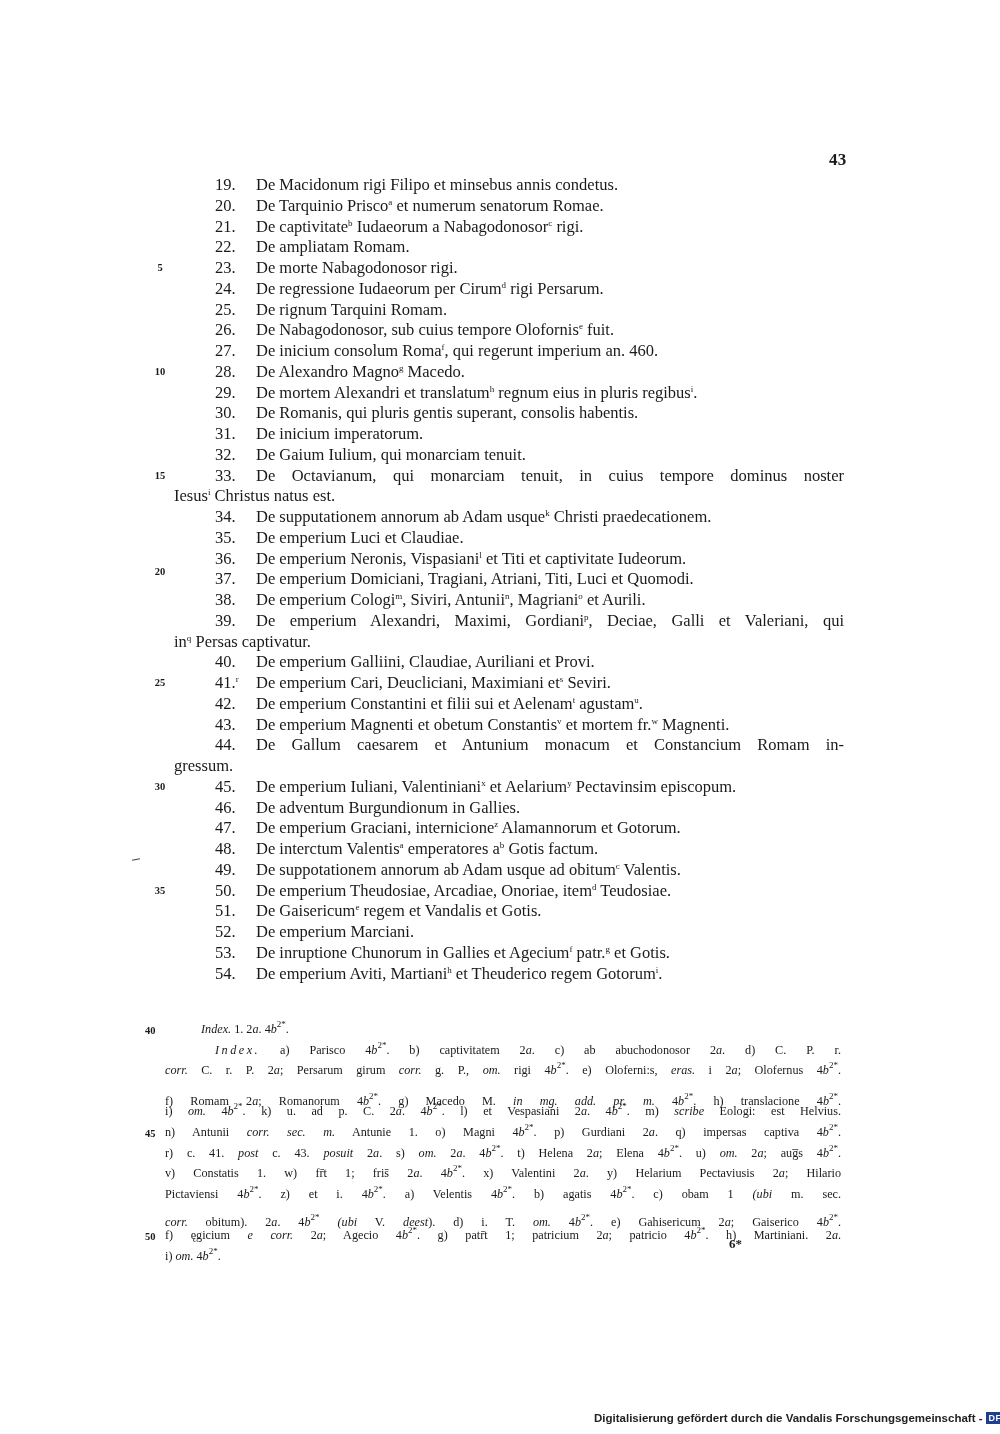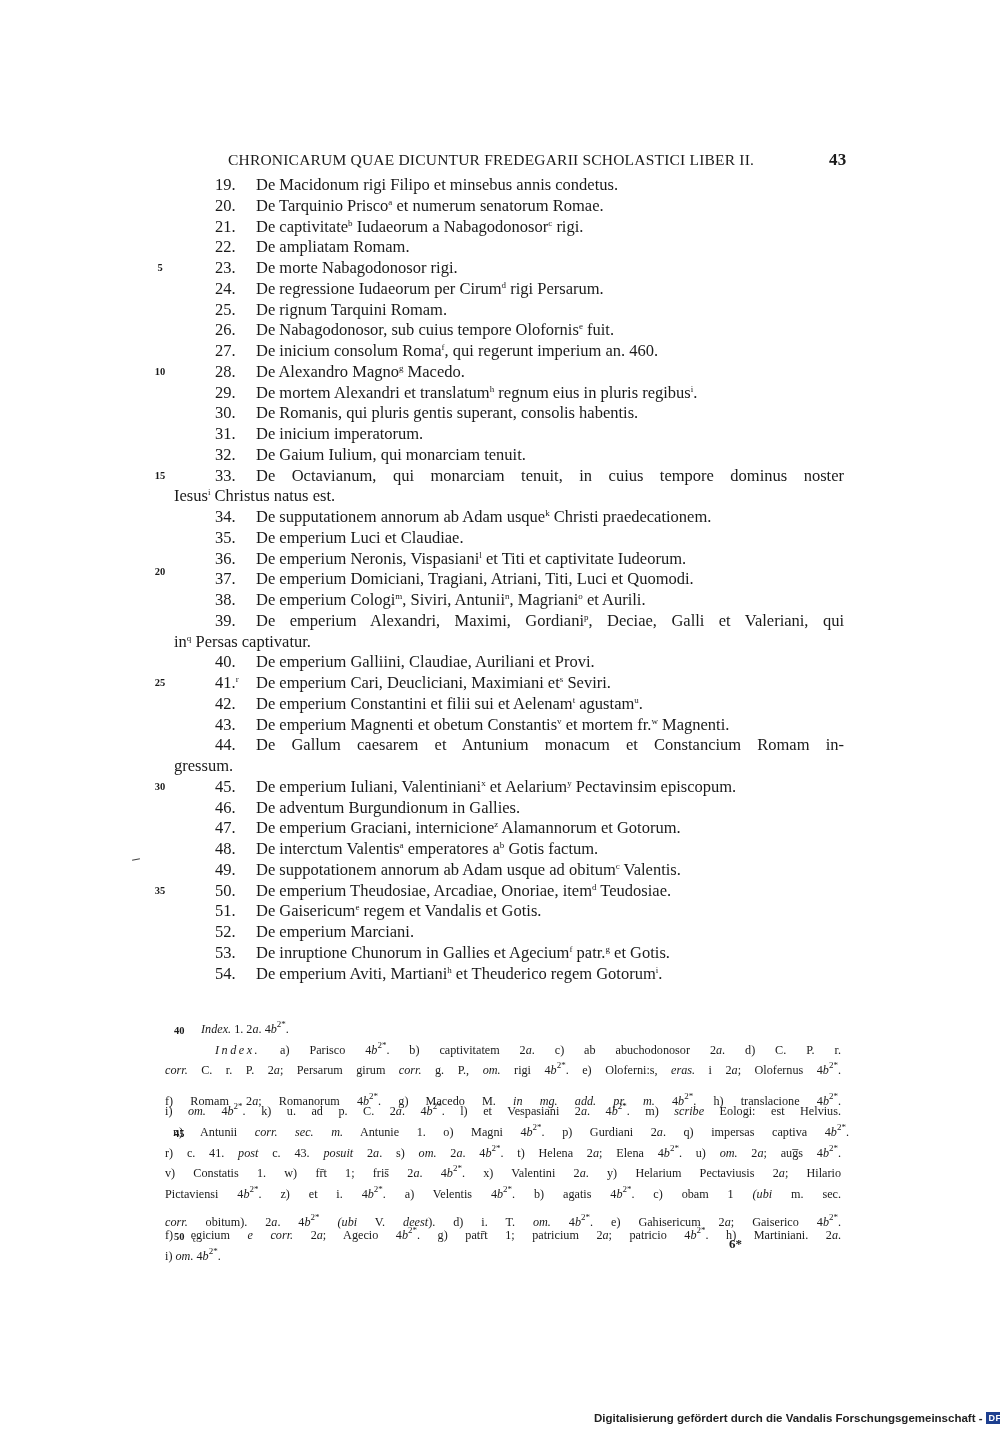--- a/index.html
+++ b/index.html
@@ -19,39 +19,38 @@
   }
   .line .num { position: absolute; left: 215px; width: 40px; }
   .line .txt { position: absolute; left: 256px; }
   .line.cont .txt { left: 174px; }
   .line.full .txt { width: 588px; text-align: justify; text-align-last: justify; }
   .margin { position: absolute; left: 145px; font-size: 10.5px; font-weight: bold; width: 30px; text-align: center; }
   sup { font-size: 9px; vertical-align: 6px; line-height: 0; }
   .fn { position: absolute; left: 165px; width: 676px; font-size: 12.2px; line-height: 20.5px; white-space: nowrap; }
   .fn .row { position: absolute; left: 0; height: 20px; }
   .fn .row.j { width: 676px; text-align: justify; text-align-last: justify; }
-  .fn-margin { position: absolute; left: 145px; font-size: 10.5px; font-weight: bold; margin-left: 29px; }
+  .fn-margin { position: absolute; left: 145px; font-size: 10.5px; font-weight: bold; }
   i { font-style: italic; }
   .spaced { letter-spacing: 2.5px; font-style: italic; }
   .sig { position: absolute; top: 1236px; left: 729px; font-size: 13px; font-weight: bold; }
   .stray { position: absolute; left: 132px; top: 859px; width: 8px; height: 1px; background: #444; transform: rotate(-12deg); }
   .footer {
     position: absolute; top: 1412px; left: 594px; font-family: "Liberation Sans", "DejaVu Sans", sans-serif;
     font-size: 11.5px; font-weight: bold; color: #222; white-space: nowrap;
   }
   .dfg {
     display: inline-block; background: #1d3f8f; color: #fff; font-size: 9px; padding: 1px 3px; margin-left: 3px;
     font-weight: bold; vertical-align: 1px; letter-spacing: 0.5px;
   }
 </style>
 </head>
 <body>
 
 <div class="header">
-  <span>CHRONICARUM QUAE DICUNTUR FREDEGARII SCHOLASTICI LIBER II.</span>
   <span class="pnum">43</span>
 </div>
 
 <div class="body" id="chapter-list">
     <div class="line" style="top: 0px;">
       <span class="num">19.</span>
       <span class="txt">De Macidonum rigi Filipo et minsebus annis condetus.</span>
     </div>
     <div class="line" style="top: 20.75px;">
       <span class="num">20.</span>
@@ -218,21 +217,21 @@
   </div>
 <div class="stray"></div>
 
 <div id="apparatus">
     <div class="fn" style="top: 1019px;">
       <div class="row" style="top: 0px; left: 36px;"><i>Index.</i>  1. 2<i>a</i>. 4<i>b</i><sup>2*</sup>.</div>
       <div class="row j" style="top: 20.6px; left: 50px; width: 626px;"><span class="spaced">Index.</span>  a) Parisco 4<i>b</i><sup>2*</sup>.    b) captivitatem 2<i>a</i>.    c) ab abuchodonosor 2<i>a</i>.    d) C. P. r.</div>
       <div class="row j" style="top: 41.2px;"><i>corr.</i> C. r. P. 2<i>a</i>; Persarum girum <i>corr.</i> g. P., <i>om.</i> rigi 4<i>b</i><sup>2*</sup>.    e) Oloferni:s, <i>eras.</i> i 2<i>a</i>; Olofernus 4<i>b</i><sup>2*</sup>.</div>
       <div class="row j" style="top: 61.8px; margin-top: 10px;">f) Romam 2<i>a</i>; Romanorum 4<i>b</i><sup>2*</sup>.    g) Macedo M. <i>in mg. add. pr. m.</i> 4<i>b</i><sup>2*</sup>.    h) translacione 4<i>b</i><sup>2*</sup>.</div>
       <div class="row j" style="top: 82.4px;">i) <i>om.</i> 4<i>b</i><sup>2*</sup>.    k) u. ad p. C. 2<i>a</i>. 4<i>b</i><sup>2*</sup>.    l) et Vespasiani 2<i>a</i>. 4<i>b</i><sup>2*</sup>.    m) <i>scribe</i> Eologi: est Helvius.</div>
-      <div class="row j" style="top: 103px; margin-left: 8px;">n) Antunii <i>corr.</i> <i>sec. m.</i> Antunie 1.    o) Magni 4<i>b</i><sup>2*</sup>.    p) Gurdiani 2<i>a</i>.    q) impersas captiva 4<i>b</i><sup>2*</sup>.</div>
+      <div class="row j" style="top: 103px;">n) Antunii <i>corr.</i> <i>sec. m.</i> Antunie 1.    o) Magni 4<i>b</i><sup>2*</sup>.    p) Gurdiani 2<i>a</i>.    q) impersas captiva 4<i>b</i><sup>2*</sup>.</div>
       <div class="row j" style="top: 123.6px;">r) c. 41. <i>post</i> c. 43. <i>posuit</i> 2<i>a</i>.    s) <i>om.</i> 2<i>a</i>. 4<i>b</i><sup>2*</sup>.    t) Helena 2<i>a</i>; Elena 4<i>b</i><sup>2*</sup>.    u) <i>om.</i> 2<i>a</i>; aug̅s 4<i>b</i><sup>2*</sup>.</div>
       <div class="row j" style="top: 144.2px;">v) Constatis 1.    w) fr̄t 1; fris̄ 2<i>a</i>. 4<i>b</i><sup>2*</sup>.    x) Valentini 2<i>a</i>.    y) Helarium Pectaviusis 2<i>a</i>; Hilario</div>
       <div class="row j" style="top: 164.8px;">Pictaviensi 4<i>b</i><sup>2*</sup>.    z) et i. 4<i>b</i><sup>2*</sup>.    a) Velentis 4<i>b</i><sup>2*</sup>.    b) agatis 4<i>b</i><sup>2*</sup>.    c) obam 1 <i>(ubi</i> m. sec.</div>
       <div class="row j" style="top: 185.4px; margin-top: 8px;"><i>corr.</i> obitum). 2<i>a</i>. 4<i>b</i><sup>2*</sup> <i>(ubi</i> V. <i>deest</i>).    d) i. T. <i>om.</i> 4<i>b</i><sup>2*</sup>.    e) Gahisericum 2<i>a</i>; Gaiserico 4<i>b</i><sup>2*</sup>.</div>
       <div class="row j" style="top: 206px;">f) ęgicium <i>e</i> <i>corr.</i> 2<i>a</i>; Agecio 4<i>b</i><sup>2*</sup>.    g) patr̄t 1; patricium 2<i>a</i>; patricio 4<i>b</i><sup>2*</sup>.    h) Martiniani. 2<i>a</i>.</div>
       <div class="row" style="top: 226.6px;">i) <i>om.</i> 4<i>b</i><sup>2*</sup>.</div>
     </div>
   </div>
 
 <div class="sig">6*</div>

